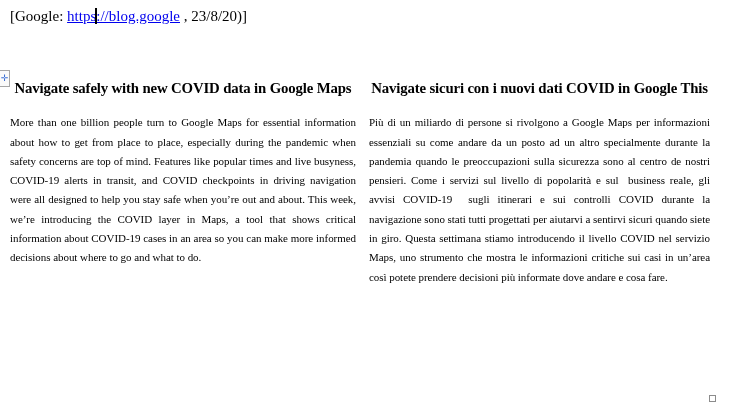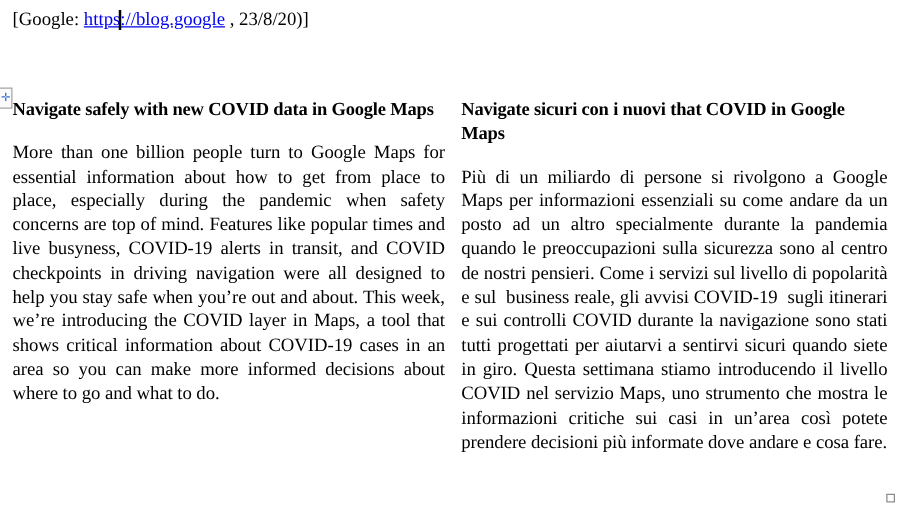--- a/index.html
+++ b/index.html
@@ -69,25 +69,25 @@
   }
   .cell { flex: 0 0 auto; }
   .cell.en { width: 346px; }
   .cell.it { width: 341px; }
   .cell h3 {
     margin: 0 0 15px 0;
     font-size: 14.8px;
     font-weight: bold;
     line-height: 19.3px;
     letter-spacing: -0.15px;
-    text-align: left;
+    text-align: center;
   }
   .cell p {
     margin: 0;
-    font-size: 15px;
+    font-size: 11px;
     line-height: 19.3px;
     text-align: justify;
     white-space: pre-wrap;
     letter-spacing: -0.05px;
   }
   
   .resize-handle {
     position: absolute;
     left: 709px;
     top: 395px;
@@ -111,20 +111,20 @@
   <div class="move-handle">
     <span class="glyph">✛</span>
   </div>
 
   <div class="ttable">
     <div class="cell en">
       <h3>Navigate safely with new COVID data in Google Maps</h3>
       <p>More than one billion people turn to Google Maps for essential information about how to get from place to place, especially during the pandemic when safety concerns are top of mind. Features like popular times and live busyness, COVID-19 alerts in transit, and COVID checkpoints in driving navigation were all designed to help you stay safe when you’re out and about. This week, we’re introducing the COVID layer in Maps, a tool that shows critical information about COVID-19 cases in an area so you can make more informed decisions about where to go and what to do.</p>
     </div>
     <div class="cell it">
-      <h3>Navigate sicuri con i nuovi that COVID in Google Maps</h3>
+      <h3>Navigate sicuri con i nuovi dati COVID in Google This</h3>
       <p>Più di un miliardo di persone si rivolgono a Google Maps per informazioni essenziali su come andare da un posto ad un altro specialmente durante la pandemia quando le preoccupazioni sulla sicurezza sono al centro de nostri pensieri. Come i servizi sul livello di popolarità e sul  business reale, gli avvisi COVID-19  sugli itinerari e sui controlli COVID durante la navigazione sono stati tutti progettati per aiutarvi a sentirvi sicuri quando siete in giro. Questa settimana stiamo introducendo il livello COVID nel servizio Maps, uno strumento che mostra le informazioni critiche sui casi in un’area così potete prendere decisioni più informate dove andare e cosa fare.</p>
     </div>
   </div>
 
   <div class="resize-handle"></div>
 
 </div>
 
 </body></html>

